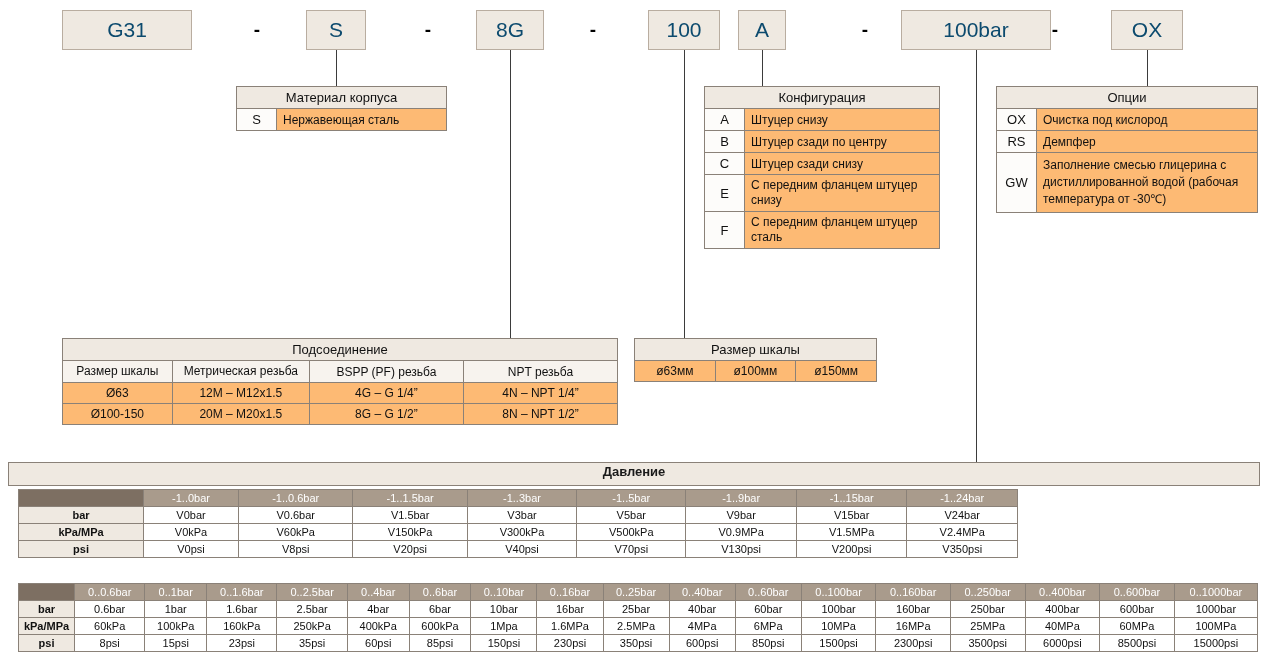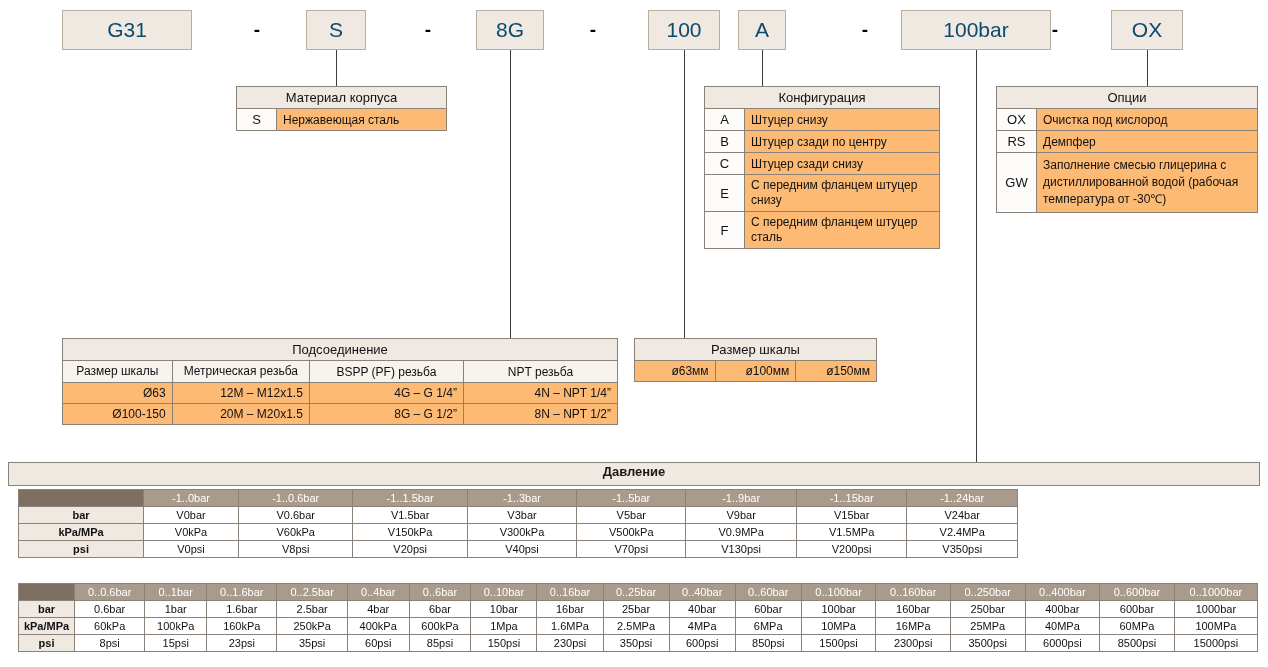--- a/index.html
+++ b/index.html
@@ -61,21 +61,21 @@
     text-align: center;
     font-size: 13px;
   }
   .key {
     background: #fdfcfa;
     font-weight: bold;
     text-align: center;
     width: 40px;
     font-size: 13px;
   }
-  .ctr { text-align: right; }
+  .ctr { text-align: center; }
   .sub-hdr { background: #f7f3ee; font-weight: bold; text-align: center; }
 
   
   table.press {
     position: absolute;
     border-collapse: collapse;
     font-size: 11px;
   }
   table.press td {
     border: 1px solid #8a8178;

